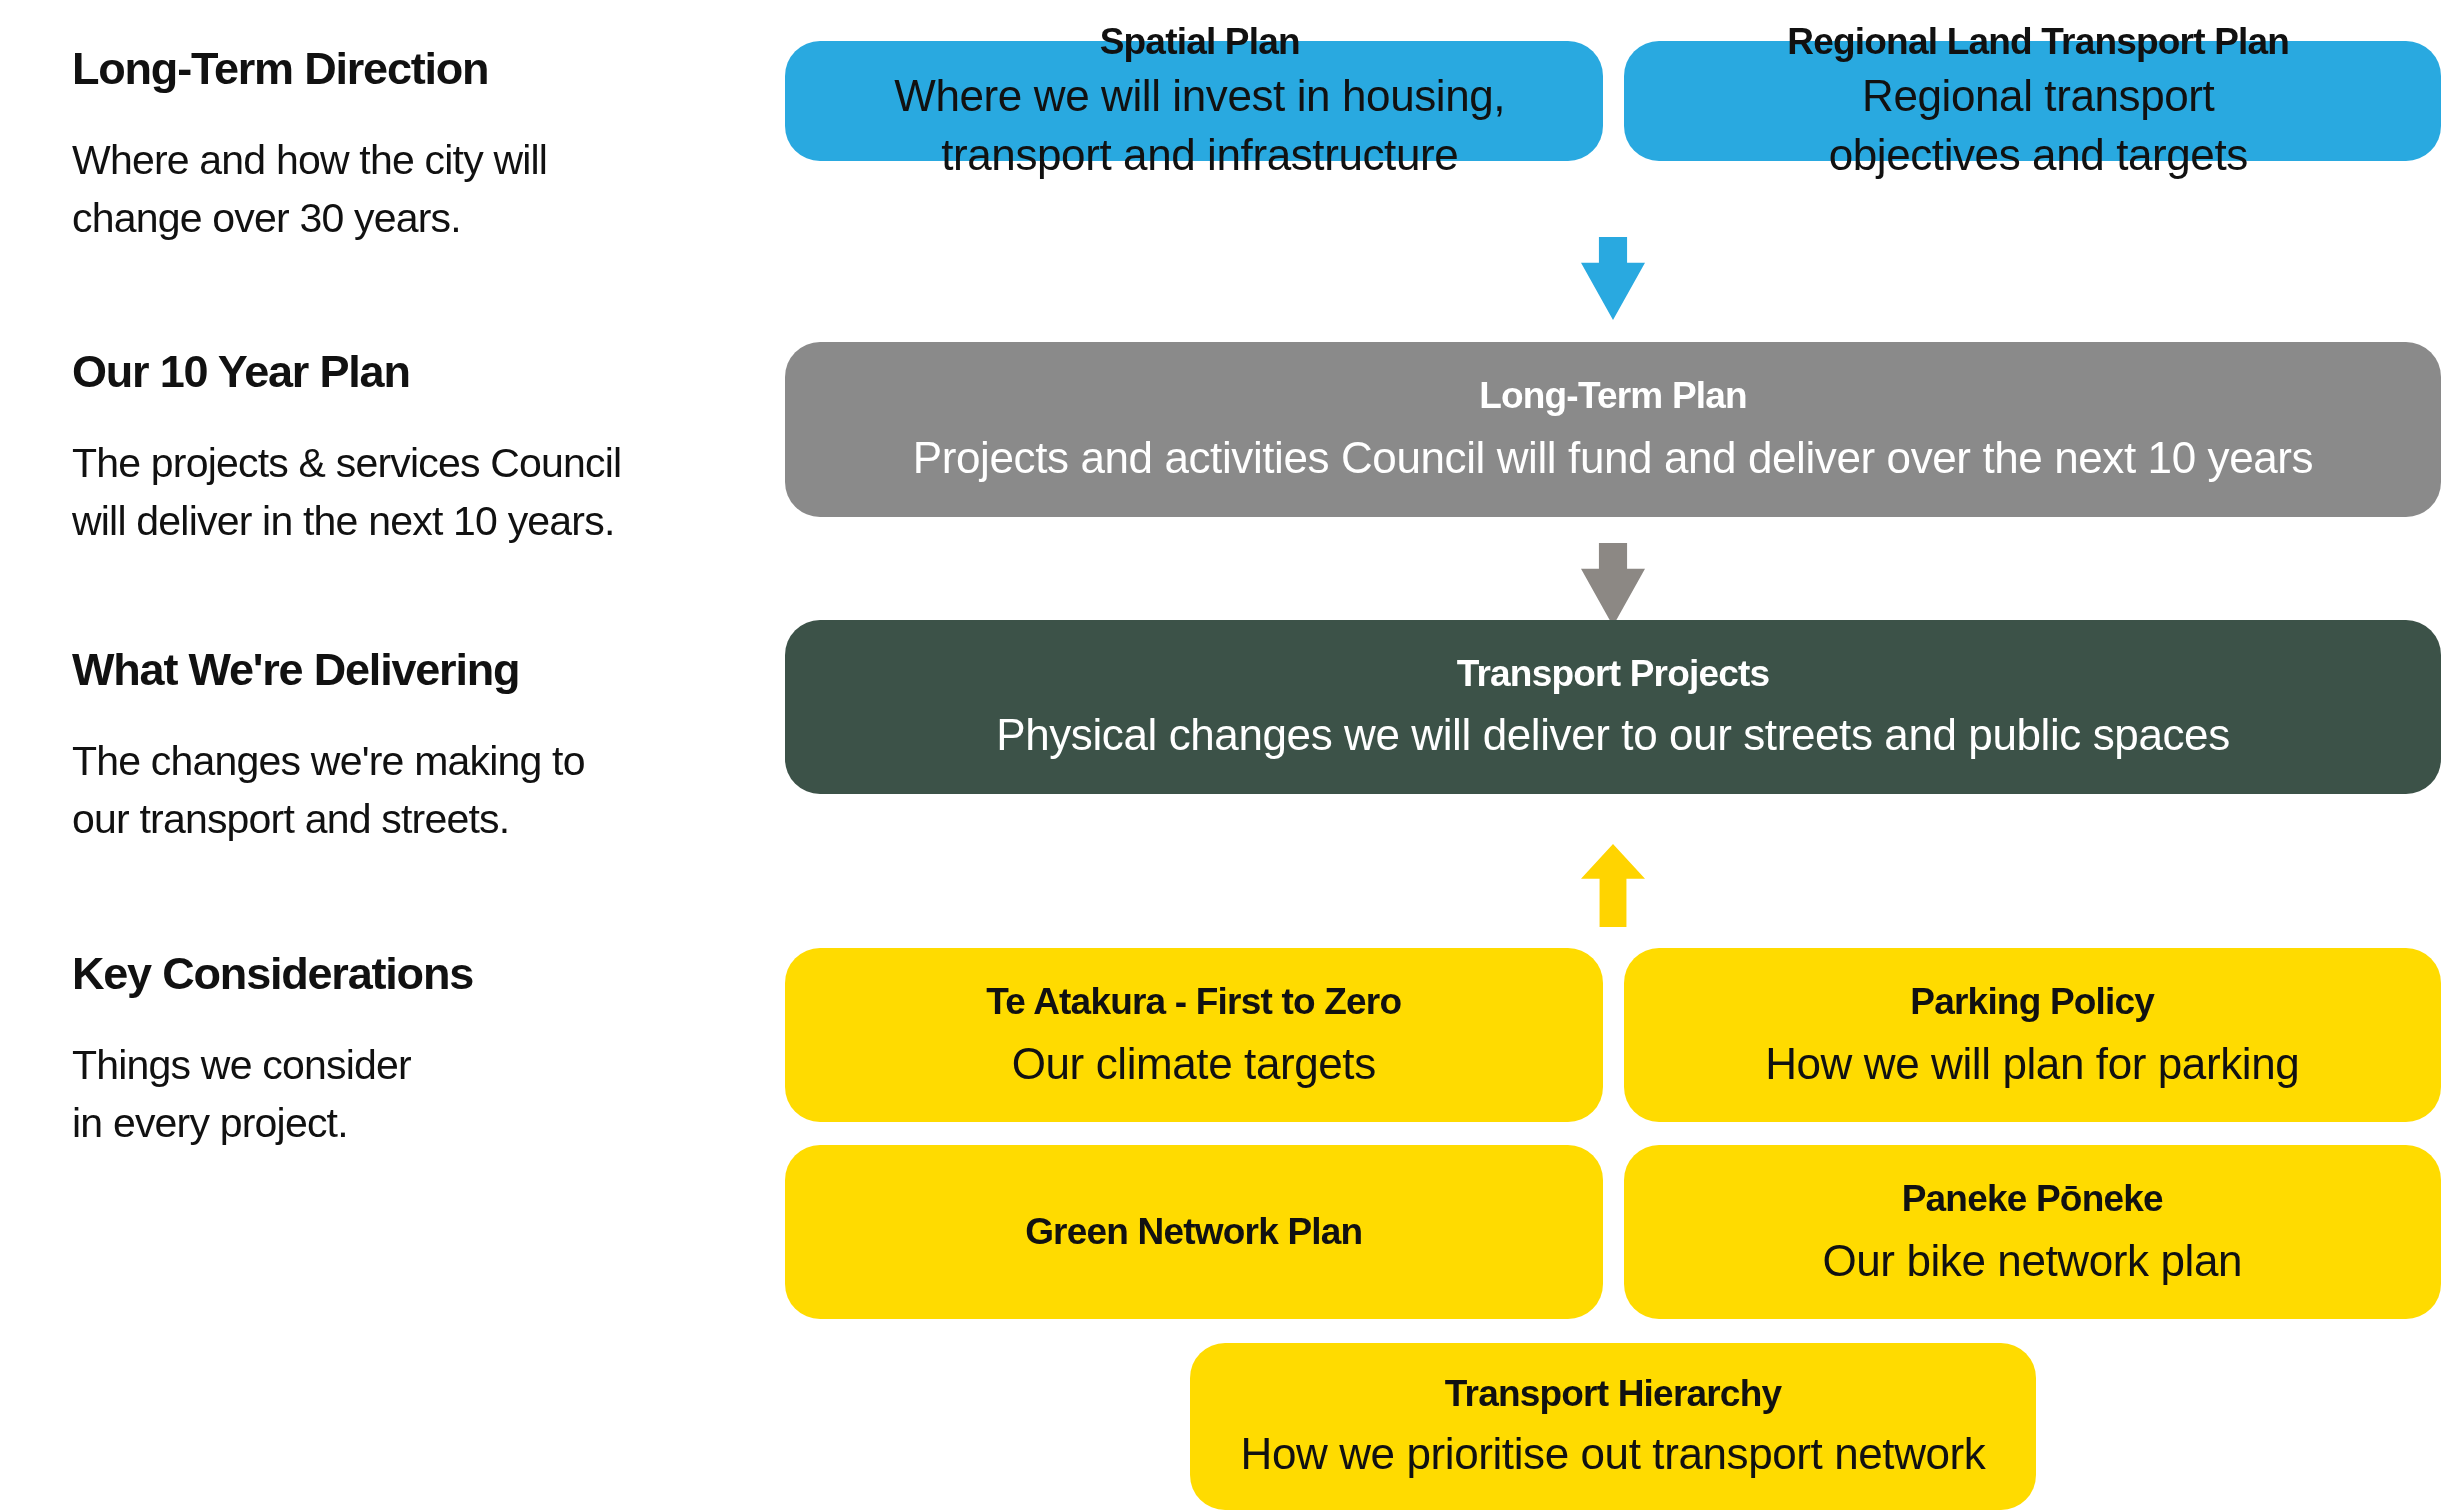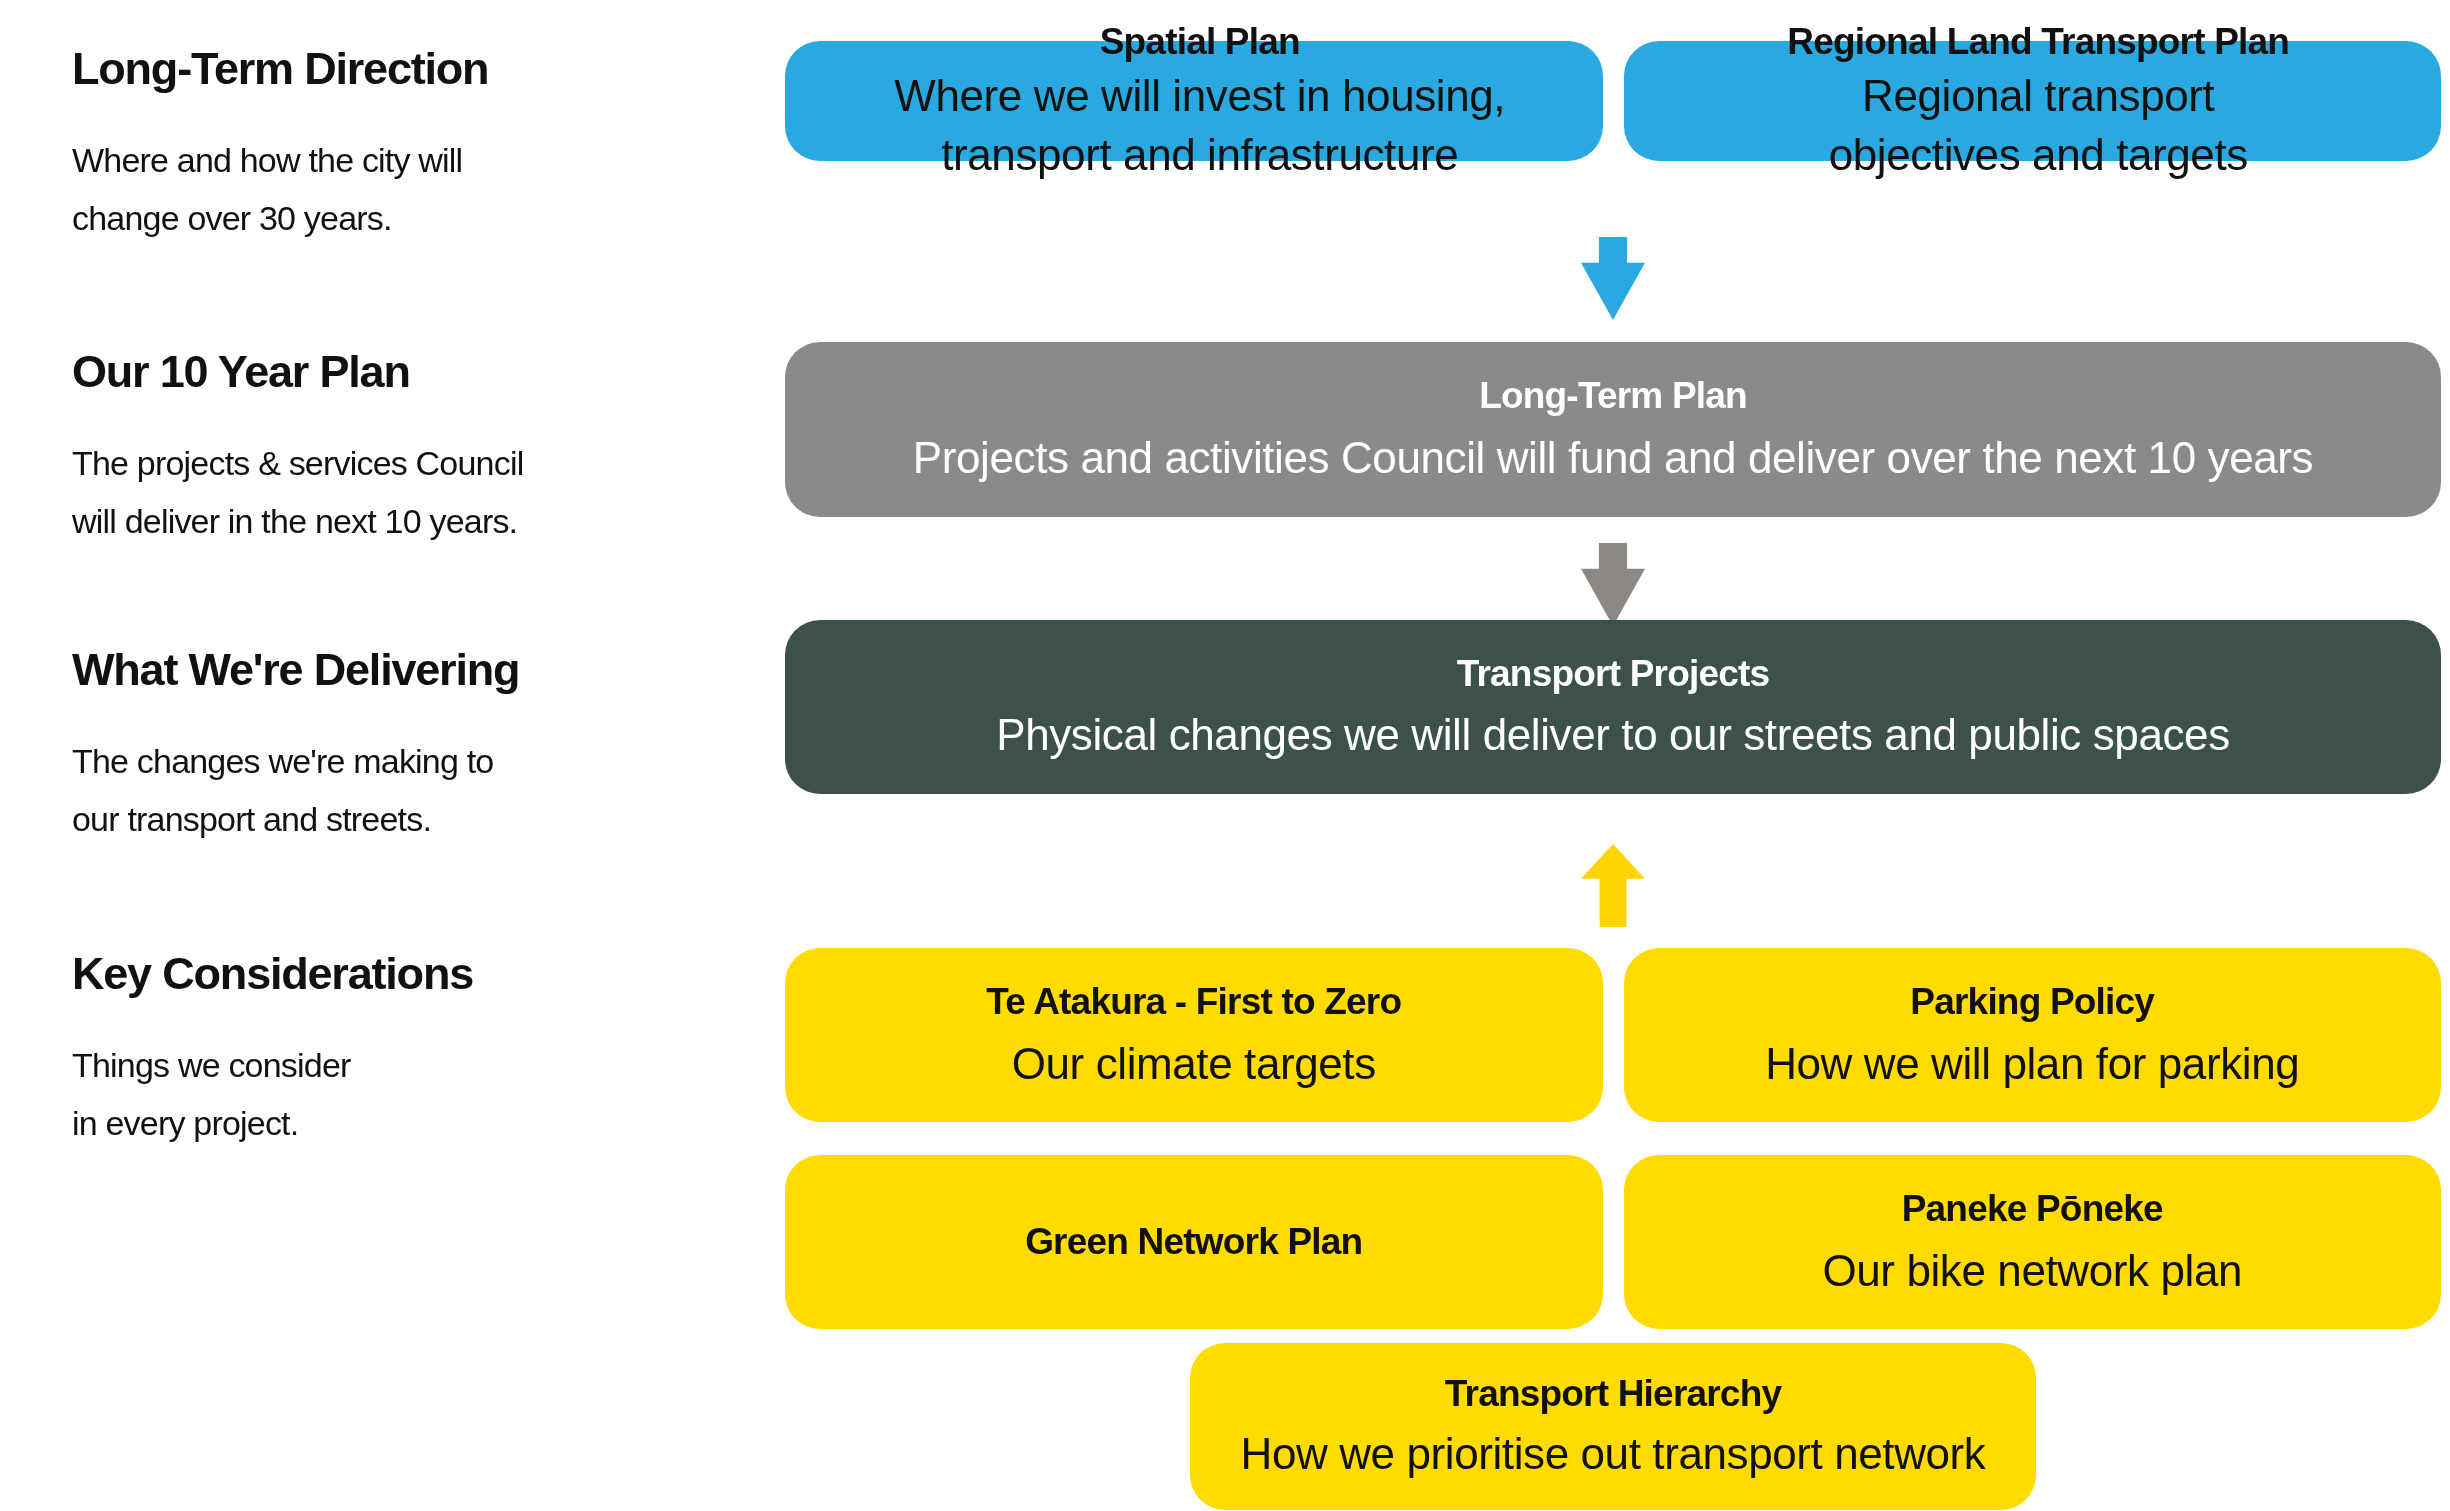--- a/index.html
+++ b/index.html
@@ -33,21 +33,21 @@
   .row-label.l2 { top: 642px; }
   .row-label.l3 { top: 946px; }
   .label-title {
     font-size: 45px;
     font-weight: bold;
     line-height: 56px;
     letter-spacing: -1.2px;
     margin-bottom: 4.8px;
   }
   .label-body {
-    font-size: 34px;
+    font-size: 41px;
     line-height: 58px;
     letter-spacing: -0.8px;
     white-space: pre-line;
     margin-top: 34px;
   }
 
   
   .flow-col { position: absolute; left: 785px; top: 0; width: 1656px; height: 100%; }
   .flow-row { position: absolute; left: 0; width: 100%; display: flex; gap: 21px; }
 
@@ -81,21 +81,21 @@
   .row-top     { top: 41px;  height: 170px; }
   .row-top .box { flex: 1; height: 120px; padding-left: 36px; }
 
   .row-ltp     { top: 342px; height: 175px; }
   .row-ltp .box { flex: 1; height: 175px; gap: 8px; }
 
   .row-tp      { top: 620px; height: 174px; }
   .row-tp .box { flex: 1; height: 174px; gap: 6.4px; }
 
   .row-cons1   { top: 948px; height: 174px; }
-  .row-cons2   { top: 1145px; height: 136px; margin-top: 10px; }
+  .row-cons2   { top: 1145px; height: 136px; }
   .row-cons1 .box, .row-cons2 .box { flex: 1; height: 174px; gap: 8px; }
 
   .row-bottom  { top: 1343px; height: 167px; justify-content: center; }
   .row-bottom .box { width: 846px; height: 167px; gap: 6.4px; }
 
   
   .arrow-row {
     position: absolute; left: 0; width: 100%;
     display: flex; justify-content: center;
   }

